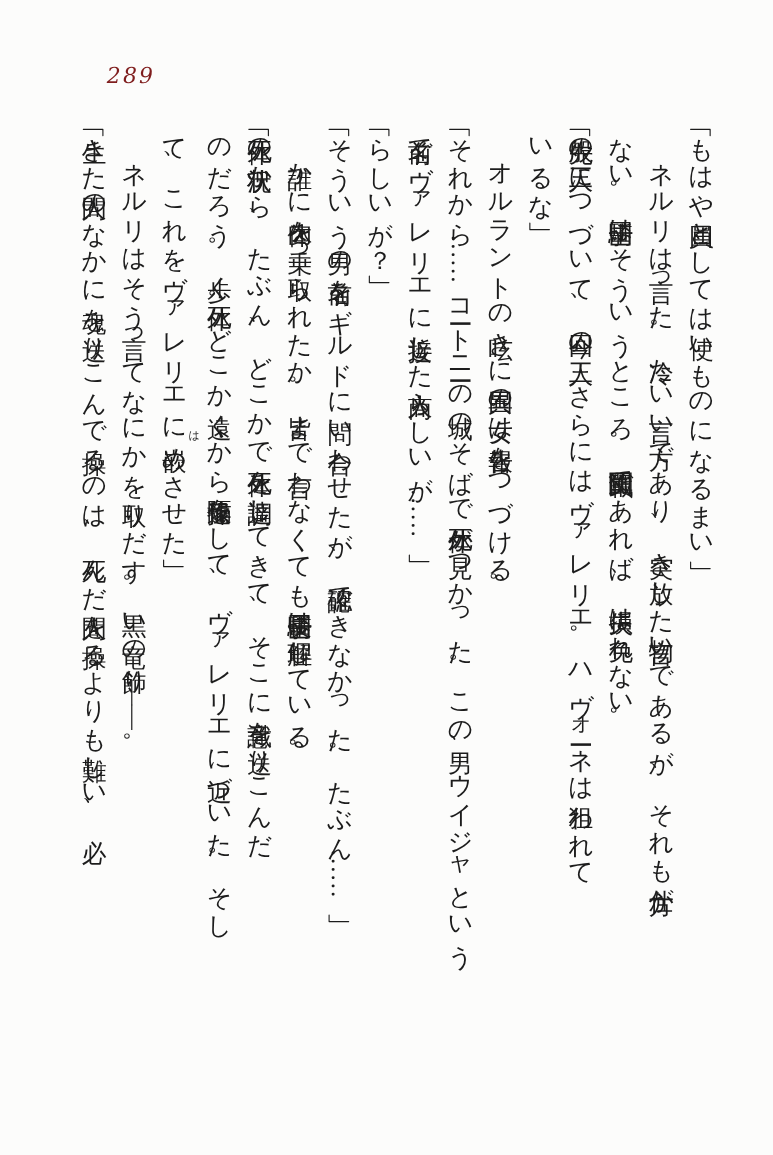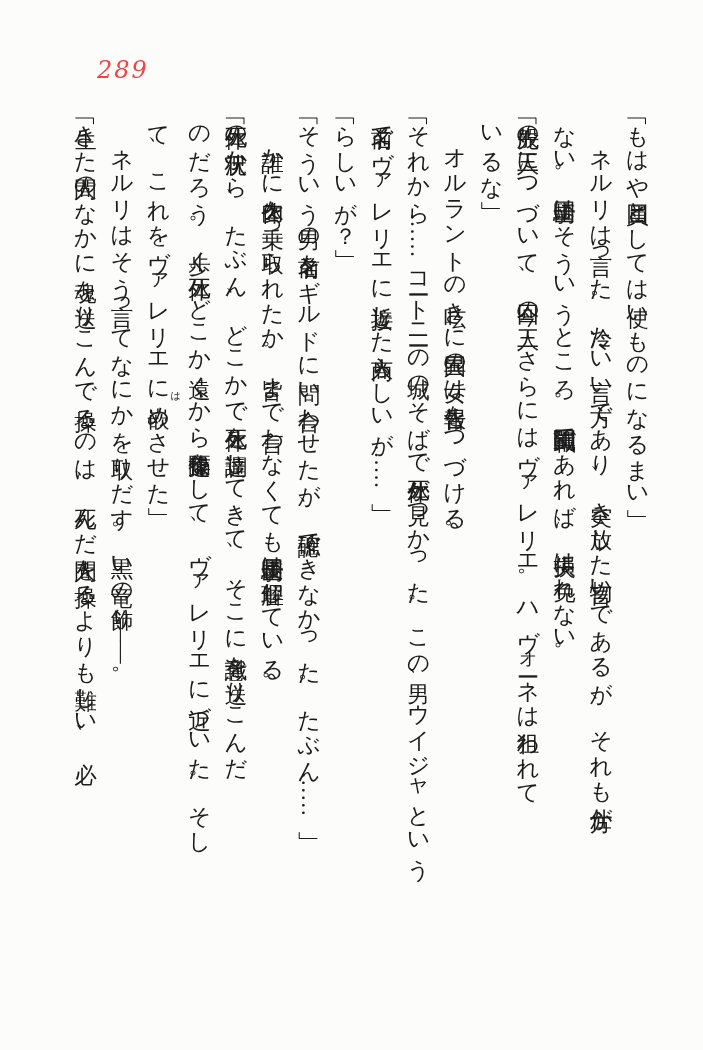--- a/index.html
+++ b/index.html
@@ -16,23 +16,23 @@
     overflow: hidden;
     font-family: "Liberation Serif", "DejaVu Serif", serif;
     color: #1c1c1c;
   }
   .page-number {
     position: absolute;
     top: 56px;
     left: 97px;
     font-family: "DejaVu Serif", "Liberation Serif", serif;
     font-style: italic;
-    font-size: 24px;
+    font-size: 20px;
     letter-spacing: 2px;
-    color: #ef4444;
+    color: #7f1d1d;
   }
   .text-block {
     position: absolute;
     top: 110px;
     right: 48px;
     height: 862px;
     writing-mode: vertical-rl;
     text-orientation: mixed;
     font-size: 22.5px;
     line-height: 36.5px;

